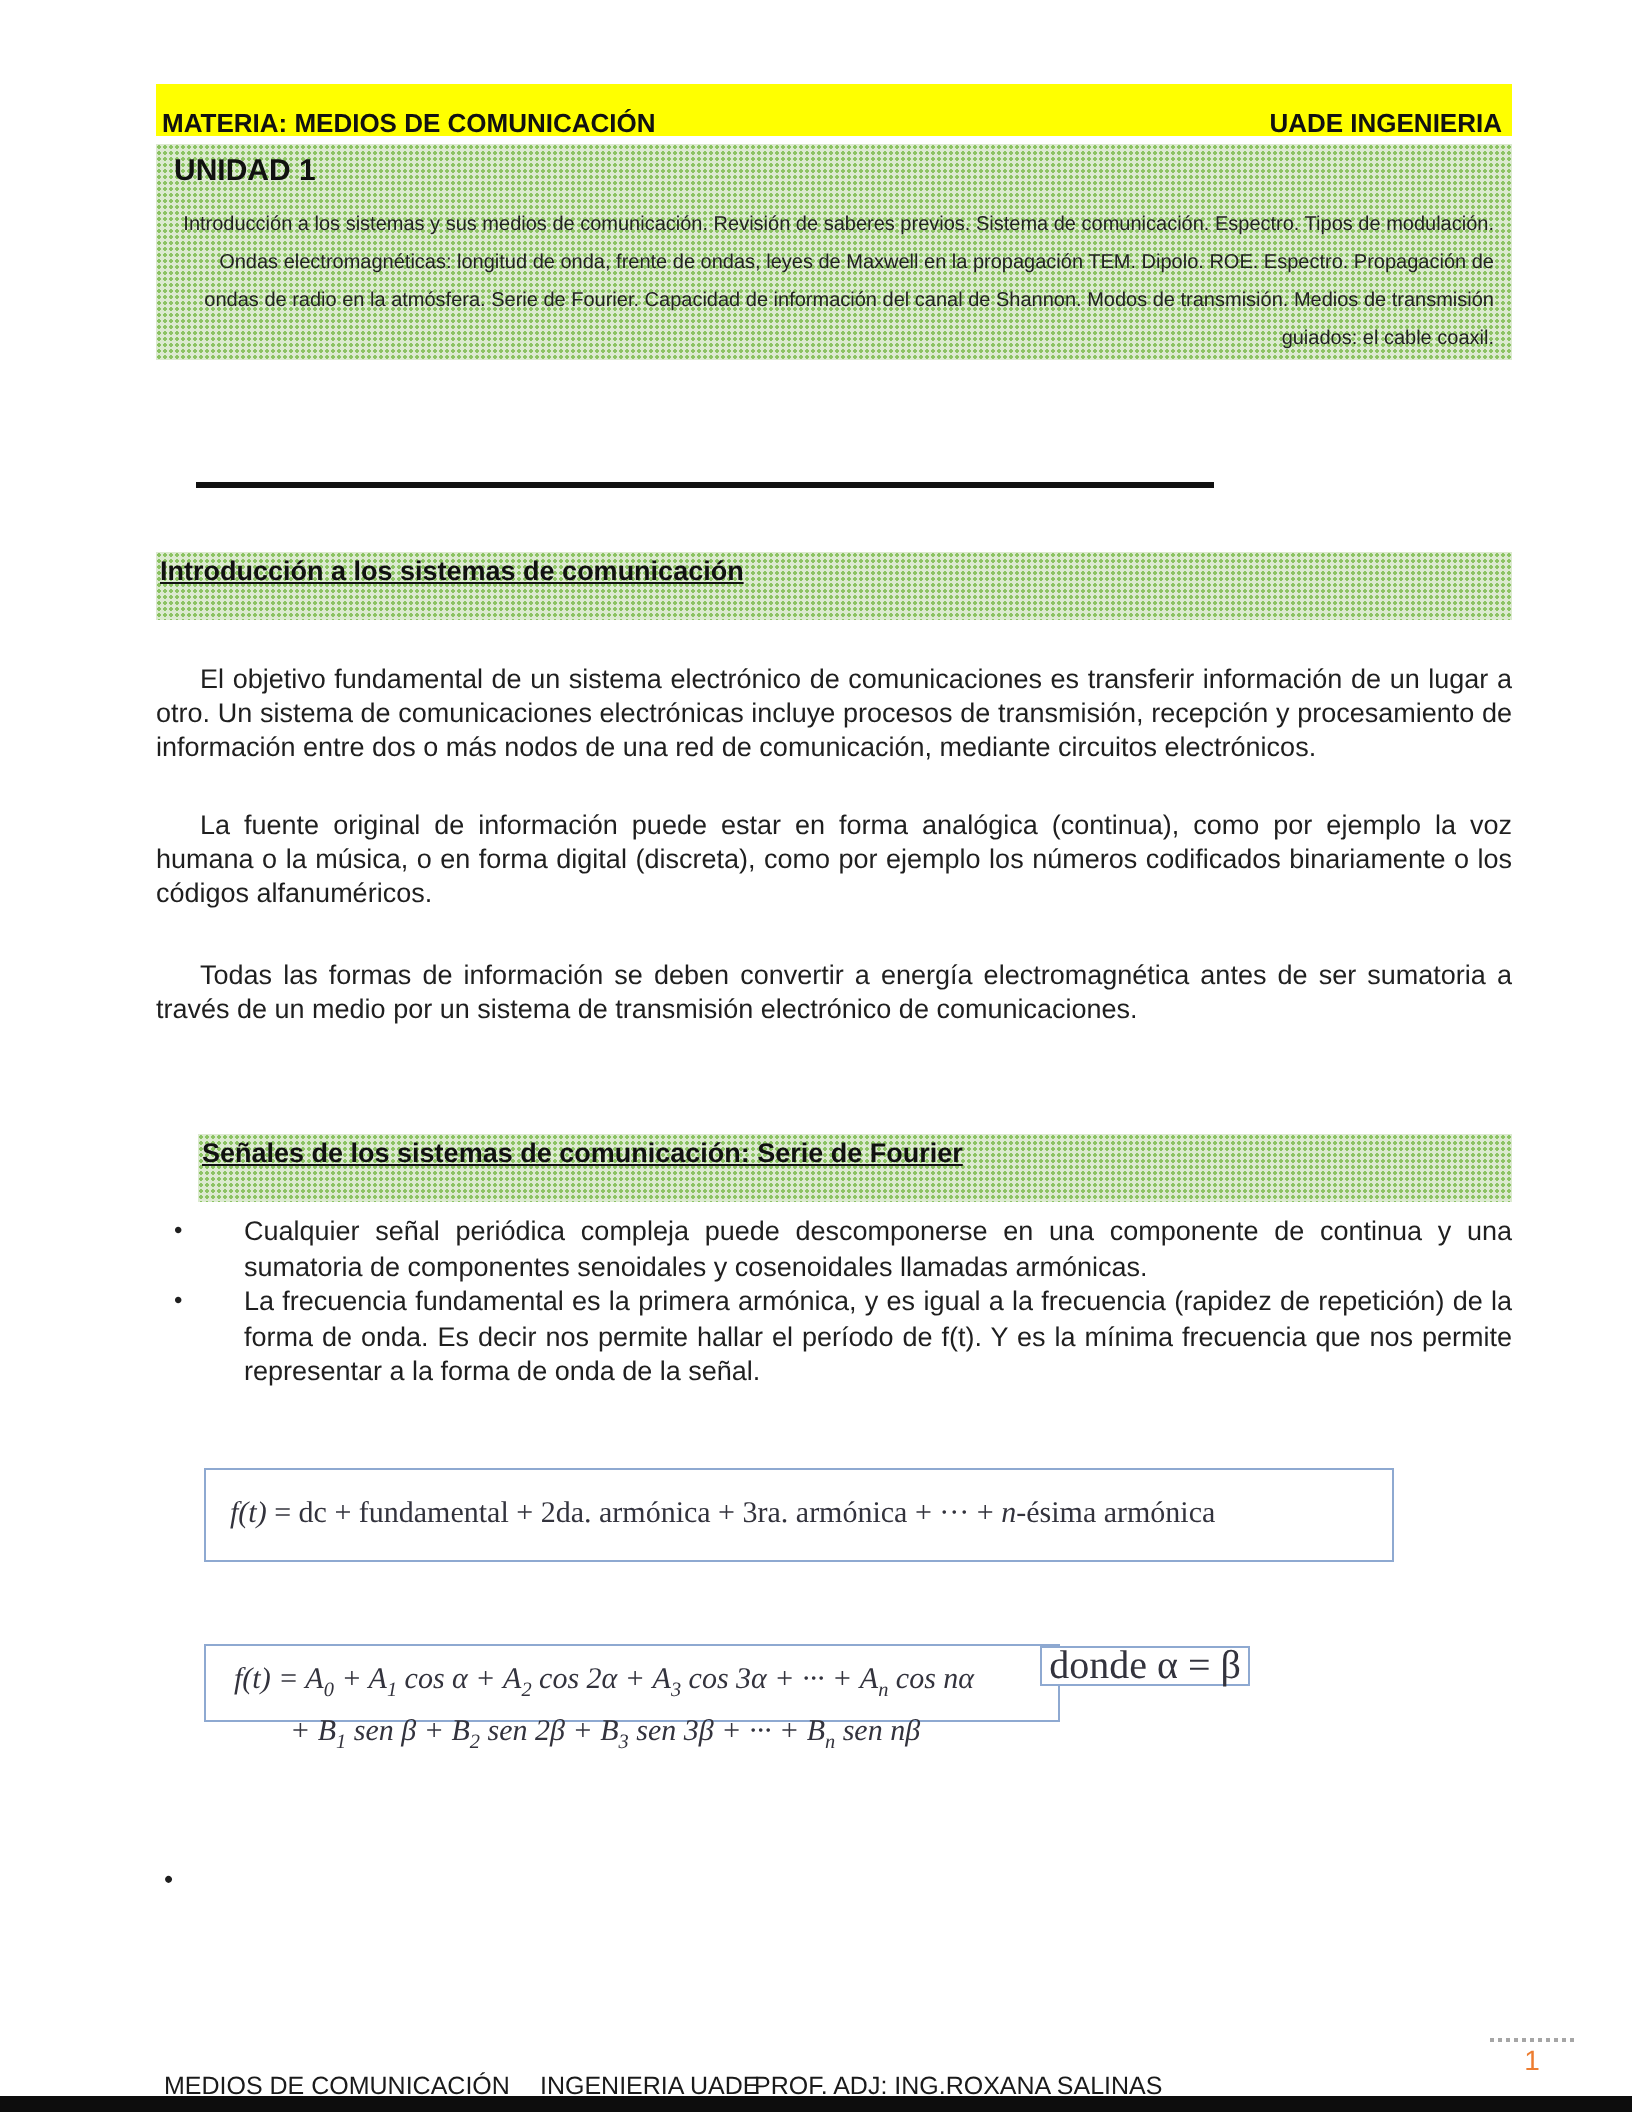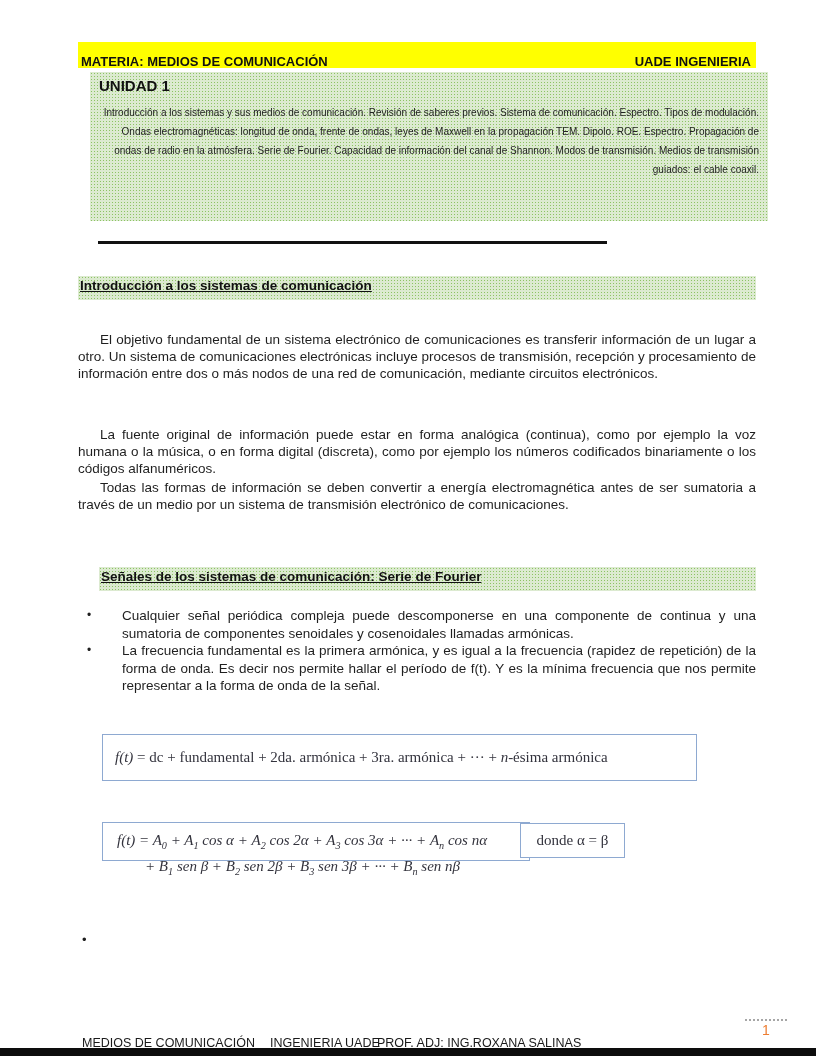--- a/index.html
+++ b/index.html
@@ -24,78 +24,77 @@
 
   .header-bar {
     position: absolute; left: 78px; top: 42px; width: 678px; height: 26px;
     background: #FFFF00;
     display: flex; justify-content: space-between; align-items: center;
     padding: 12px 5px 0 3px;
     font-weight: bold; font-size: 13px; color: #111;
   }
 
   .unit-box {
-    position: absolute; left: 78px; top: 72px; width: 678px; height: 149px;
+    position: absolute; left: 78px; top: 72px; width: 678px; height: 108px;
     padding: 5px 9px;
-    margin-left: 12px;
   }
   .unit-title { font-weight: bold; font-size: 15px; color: #111; margin-bottom: 9px; }
   .unit-body  { font-size: 10px; line-height: 19px; color: #222; text-align: right; }
 
   .divider {
     position: absolute; left: 98px; top: 241px; width: 509px; height: 3px;
     background: #111;
   }
 
   .section-heading {
-    position: absolute; height: 24px;
+    position: absolute; height: 34px;
     font-weight: bold; font-size: 13.5px; color: #111;
     text-decoration: underline;
     padding: 2px 4px 0 2px;
   }
   .heading-1 { left: 78px; top: 276px; width: 678px; }
   .heading-2 { left: 99px; top: 567px; width: 657px; }
 
   .body-par {
     position: absolute; left: 78px; width: 678px;
     font-size: 13.5px; line-height: 17px; text-align: justify;
     text-indent: 22px; color: #1f1f1f;
   }
   .par-1 { top: 331px; }
-  .par-2 { top: 404px; margin-top: 22px; }
+  .par-2 { top: 404px; }
   .par-3 { top: 479px; }
 
   .bullet-list { position: absolute; left: 78px; top: 607px; width: 678px; }
   .bullet-item { position: relative; padding-left: 44px; font-size: 13.5px; line-height: 17.5px; text-align: justify; color: #1f1f1f; }
   .bullet-item .marker { position: absolute; left: 9px; top: 0; font-size: 12px; }
 
   .formula-box {
     position: absolute;
     border: 1px solid #8ea9d1;
     background: #fff;
     font-family: "Liberation Serif", serif;
     color: #33333d;
   }
   .fbox-1 {
     left: 102px; top: 734px; width: 595px; height: 47px;
-    display: flex; align-items: center;
-    padding: 4px 12px;
+    display: flex; align-items: flex-start;
+    padding: 14px 12px;
     font-size: 15px;
   }
   .fbox-2 {
     left: 102px; top: 822px; width: 428px; height: 39px;
     padding: 7px 0 0 14px;
     font-size: 15px; line-height: 21px;
     font-style: italic;
   }
   .fbox-2 .f2-line2 { padding-left: 28px; }
   .fbox-donde {
-    left: 520px; top: 823px; width: 105px; height: 35px;
+    left: 520px; top: 823px; width: 105px; height: 20px;
     display: flex; align-items: center; justify-content: center;
-    font-size: 15px;
+    font-size: 20px;
   }
   .it { font-style: italic; }
   sub { font-size: 0.68em; vertical-align: sub; font-style: italic; }
 
   .closing-bullet {
     position: absolute; left: 78px; top: 931px; width: 678px;
     padding-left: 22px; position: absolute;
     font-size: 13.5px; line-height: 18px; text-align: justify; color: #1f1f1f;
   }
   .closing-bullet .marker { position: absolute; left: 4px; top: 0; font-size: 13px; }

